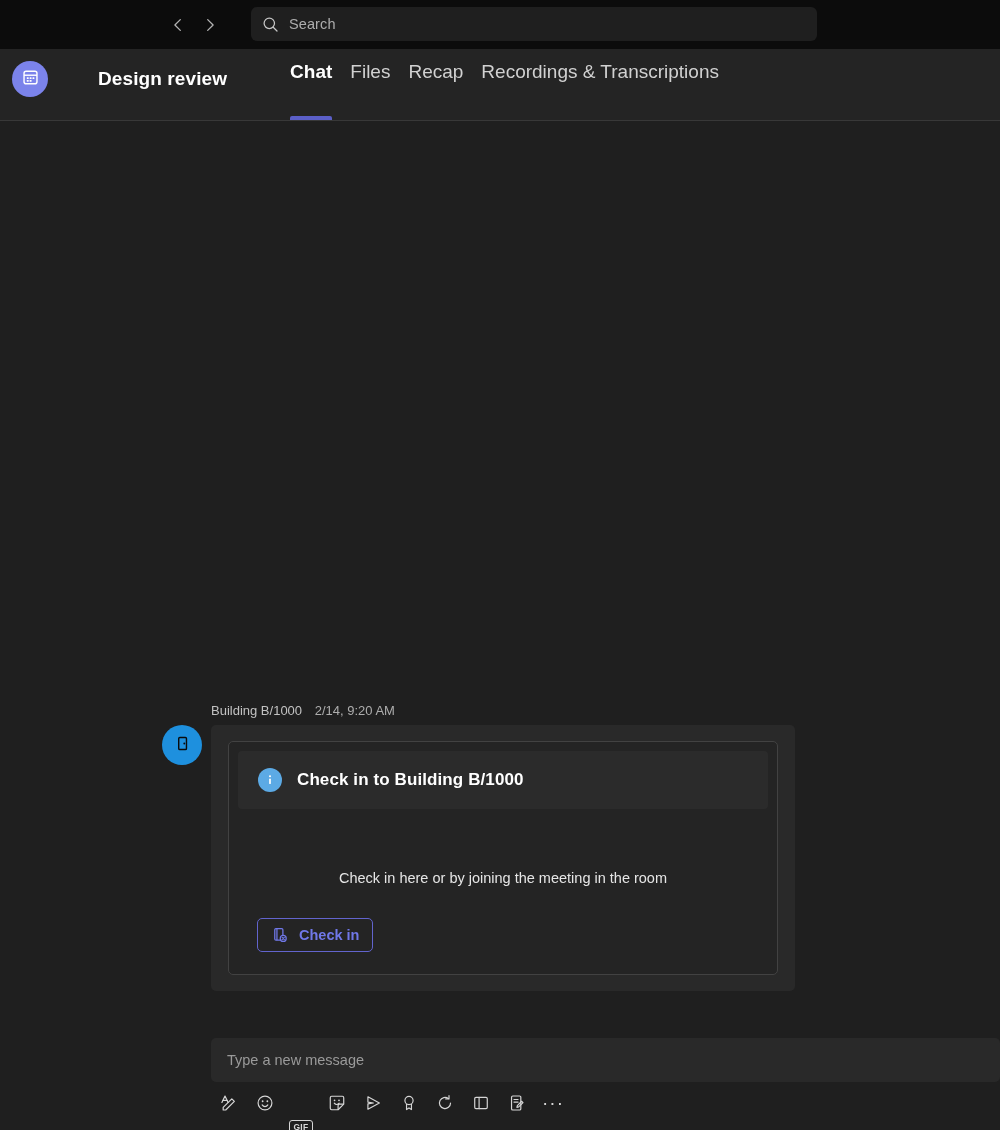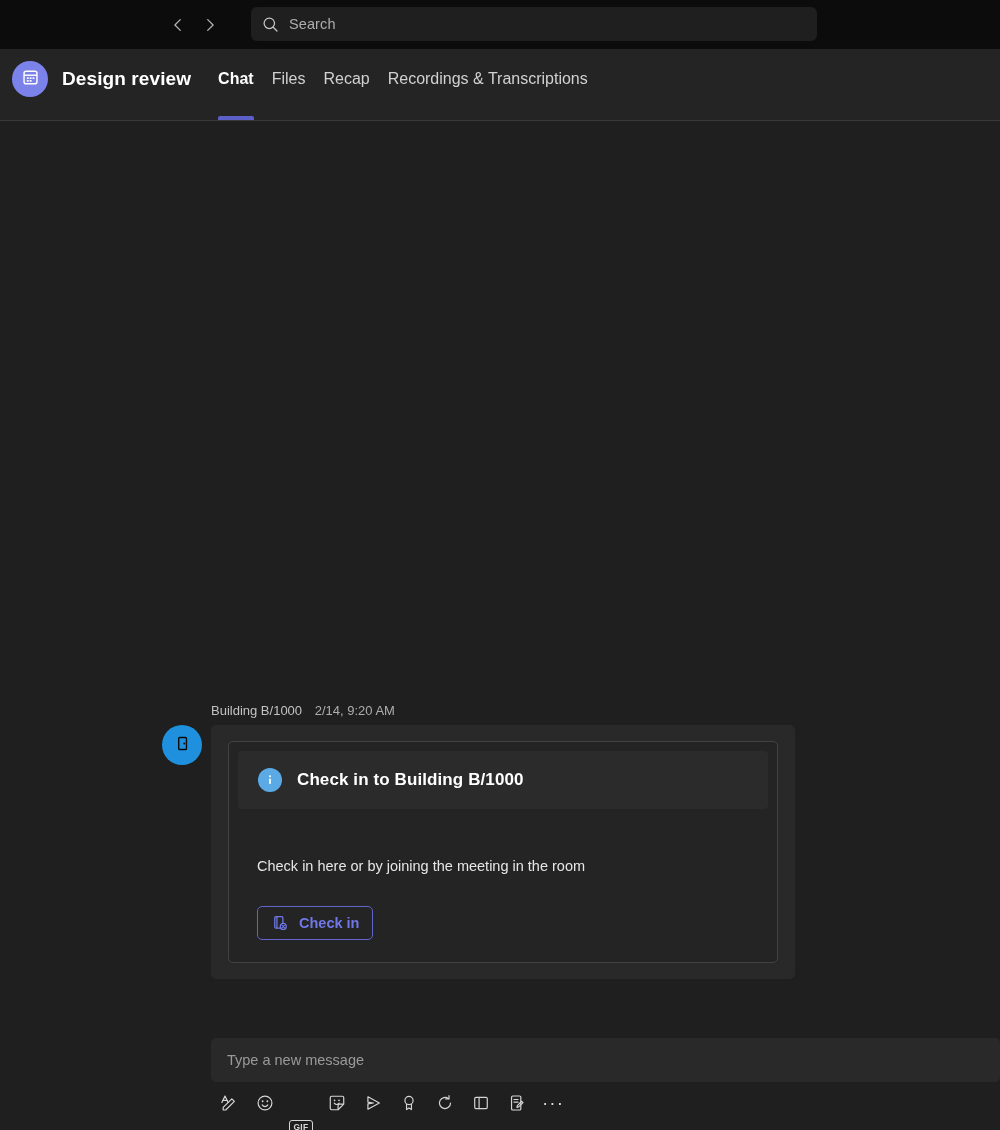--- a/index.html
+++ b/index.html
@@ -42,42 +42,42 @@
 
   
   .header {
     position: absolute; top: 49px; left: 0;
     width: 1000px; height: 72px;
     background: #242424;
     border-bottom: 1px solid #383838;
   }
   .header-row {
     position: absolute; left: 12px; top: 12px;
-    display: flex; align-items: center;
+    display: flex; align-items: center; gap: 36px;
   }
   .meeting-avatar {
     width: 36px; height: 36px; border-radius: 50%;
     background: #7B83EB;
     display: flex; align-items: center; justify-content: center;
     flex: 0 0 36px;
   }
   .meeting-title {
     margin-left: 14px;
     color: #ffffff; font-size: 19px; font-weight: bold;
     letter-spacing: .1px; white-space: nowrap;
   }
   .tabs {
     display: flex; align-items: flex-end;
     margin-left: 18px; height: 36px;
   }
   .tab {
     position: relative;
-    color: #d1d1d1; font-size: 16px;
+    color: #d1d1d1; font-size: 19px;
     padding: 0 9px; height: 36px;
-    display: flex; align-items: center;
+    display: flex; align-items: flex-start;
     cursor: pointer; white-space: nowrap;
   }
   .tab.active { color: #ffffff; font-weight: bold; }
   .tab.active::after {
     content: ""; position: absolute;
     left: 9px; right: 9px; bottom: -23px;
     height: 4px; border-radius: 2px 2px 0 0;
     background: #5B5FC7;
   }
 
@@ -133,21 +133,21 @@
   }
   .card-title {
     margin-left: 15px;
     color: #ffffff; font-size: 17px; font-weight: bold;
     letter-spacing: .1px;
   }
   .card-body { padding: 24px 28px 22px 28px; }
   .card-text {
     color: #e6e6e6; font-size: 14.5px; line-height: 23px;
   }
-  .card-text.second { margin-top: 22px; }
+  .card-text.second { margin-top: 34px; text-align: center; }
 
   .checkin-btn {
     margin-top: 28px;
     display: inline-flex; align-items: center;
     height: 34px; padding: 7px 13px;
     background: transparent;
     border: 1px solid #6264CD;
     border-radius: 5px;
     cursor: pointer;
   }

